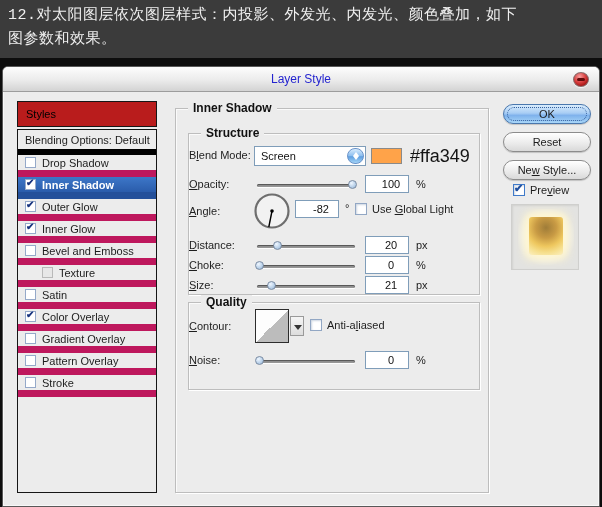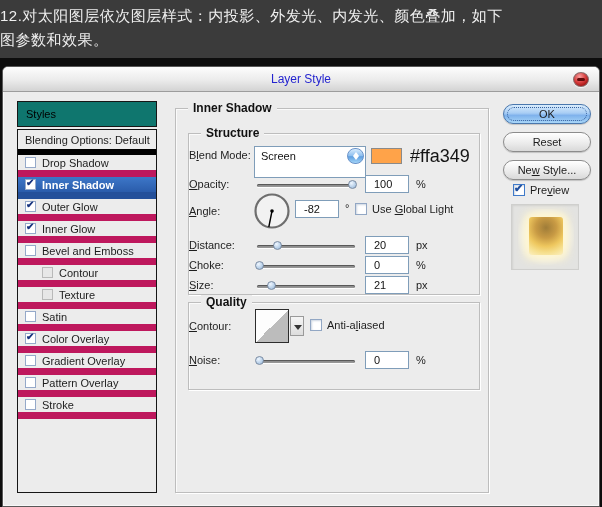--- a/index.html
+++ b/index.html
@@ -2,40 +2,40 @@
 <html><head>
 <meta charset="utf-8">
 <style>
   * { margin:0; padding:0; box-sizing:border-box; }
   html,body { width:602px; height:507px; overflow:hidden; background:#0d0d0d;
               font-family:"Liberation Sans", sans-serif; }
   .stage { position:absolute; top:0; left:0; width:602px; height:507px; background:#0d0d0d; }
 
   
   .banner { position:absolute; top:0; left:0; width:602px; height:58px; background:#3b3b3b;
-            color:#efefef; padding:4px 0; font-family:Liberation Sans, sans-serif; }
+            color:#efefef; padding:4px 8px; font-family:Liberation Mono, monospace; }
   .banner div { font-size:15px; line-height:24px; letter-spacing:0.5px; }
 
   
   .dialog { position:absolute; top:66px; left:2px; width:598px; height:441px;
             background:#ececec; border:1px solid #585858; border-radius:6px 6px 0 0;
             box-shadow:inset 0 0 0 1px #f8f8f8; }
   .titlebar { position:absolute; top:0; left:0; right:0; height:25px;
               background:linear-gradient(#fdfdfd,#ebebeb 55%,#d3d3d3);
               border-bottom:1px solid #9c9c9c; border-radius:5px 5px 0 0; }
   .title { text-align:center; line-height:25px; font-size:12px; color:#2424cf; }
   .close-orb { position:absolute; right:10px; top:5px; width:16px; height:15px; border-radius:50%;
                background:radial-gradient(circle at 40% 28%, #f6a0a0, #d94040 45%, #a31212 78%, #6d0808);
                border:1px solid #8a6a6a; box-shadow:0 1px 1px rgba(255,255,255,.8); }
   .close-orb::after { content:""; position:absolute; left:3px; top:5px; width:8px; height:3px;
                background:#5f0c0c; border-radius:2px; }
 
   
   .styles-header { position:absolute; left:14px; top:34px; width:140px; height:26px;
-                   border:1px solid #161616; background:#0f766e; font-size:11px;
+                   border:1px solid #161616; background:#b91c1c; font-size:11px;
                    line-height:24px; padding-left:8px; }
   .styles-list { position:absolute; left:14px; top:62px; width:140px; height:364px;
                  border:1px solid #161616; background:#ececec; }
   .s-row { height:22px; display:flex; align-items:center; gap:6px; padding-left:7px;
            border-bottom:7px solid #be185d; font-size:11px; color:#1d1d1d; }
   .s-row.blend-opts { height:25px; border-bottom:6px solid #000000; }
   .s-row.sub { padding-left:24px; }
   .s-row.selected { background:linear-gradient(#3d77c8,#2a5cab); color:#fff; font-weight:bold;
                     border-bottom-color:#24509a; }
   .scb { width:11px; height:11px; border:1px solid #95a9c9; background:#fff; flex:0 0 auto;
@@ -49,21 +49,21 @@
   .fs-outer   { left:172px; top:41px;  width:314px; height:385px; }
   .fs-inner1  { left:12px;  top:16px;  width:292px; height:162px;margin-top:8px; }
   .fs-inner2  { left:12px;  top:193px; width:292px; height:88px;  }
   .legend { position:absolute; top:-8px; left:12px; background:#ececec; padding:0 5px;
             font-size:12px; font-weight:bold; color:#111; }
 
   .flabel { position:absolute; width:62px; text-align:left; font-size:11px; color:#1e1e1e; }
   .unit   { position:absolute; font-size:11px; color:#1e1e1e; }
 
   
-  .combo { position:absolute; left:65px; top:12px; width:112px; height:32px; background:#fff;
+  .combo { position:absolute; left:65px; top:12px; width:112px; height:20px; background:#fff;
            border:1px solid #7f9db9; font-size:11px; line-height:18px; padding-left:6px; color:#111; }
   .stepper { position:absolute; right:1px; top:1px; width:17px; height:16px; border-radius:8px;
              background:linear-gradient(#d7ebfc,#8fc0f0 48%,#5f9fe0 55%,#a3d4f7);
              border:1px solid #6b93c9; }
   .stepper::before { content:""; position:absolute; left:5px; top:3px; border-left:3px solid transparent;
              border-right:3px solid transparent; border-bottom:4px solid #fff; }
   .stepper::after  { content:""; position:absolute; left:5px; bottom:3px; border-left:3px solid transparent;
              border-right:3px solid transparent; border-top:4px solid #fff; }
 
   .swatch { position:absolute; left:182px; top:14px; width:31px; height:16px; border:1px solid #8a8a8a; }
@@ -71,21 +71,21 @@
 
   
   .track { position:absolute; width:98px; height:3px; background:#969696; border-radius:2px;
            box-shadow:0 1px 0 #fdfdfd, inset 0 1px 1px rgba(0,0,0,.45); }
   .thumb { position:absolute; top:-4px; width:9px; height:9px; margin-left:-4px; border-radius:50%;
            background:radial-gradient(circle at 35% 30%, #f0f7ff, #b8d0e9 60%, #8cabcb);
            border:1px solid #7a8ba2; }
 
   .vbox { position:absolute; width:44px; height:18px; background:#fff; border:1px solid #7f9db9;
           font-size:11px; line-height:16px; padding:0 0 0 8px; color:#111;
-          font-family:"Liberation Sans", sans-serif; }
+          font-family:"Liberation Sans", sans-serif;text-align:center; }
   input.vbox { outline:none; }
 
   
   .xcb { position:absolute; width:12px; height:12px; background:#fff; border:1px solid #92a7c4;
          box-shadow:inset 1px 1px 2px rgba(110,135,170,.35); }
   .xcb.on::after { content:"\2714"; position:absolute; left:0; top:-3px; font-size:11px;
          font-weight:bold; color:#1f4f9e; }
 
   
   .dial { position:absolute; left:64px; top:58px; width:38px; height:38px; }
@@ -160,24 +160,20 @@
       <div class="s-row">
         <span class="scb on"></span>
         <span>Inner Glow</span>
       </div>
       <div class="s-row">
         <span class="scb"></span>
         <span>Bevel and Emboss</span>
       </div>
       <div class="s-row sub">
         <span class="scb dis"></span>
-        <span>Contour</span>
-      </div>
-      <div class="s-row sub">
-        <span class="scb dis"></span>
         <span>Texture</span>
       </div>
       <div class="s-row">
         <span class="scb"></span>
         <span>Satin</span>
       </div>
       <div class="s-row">
         <span class="scb on"></span>
         <span>Color Overlay</span>
       </div>

